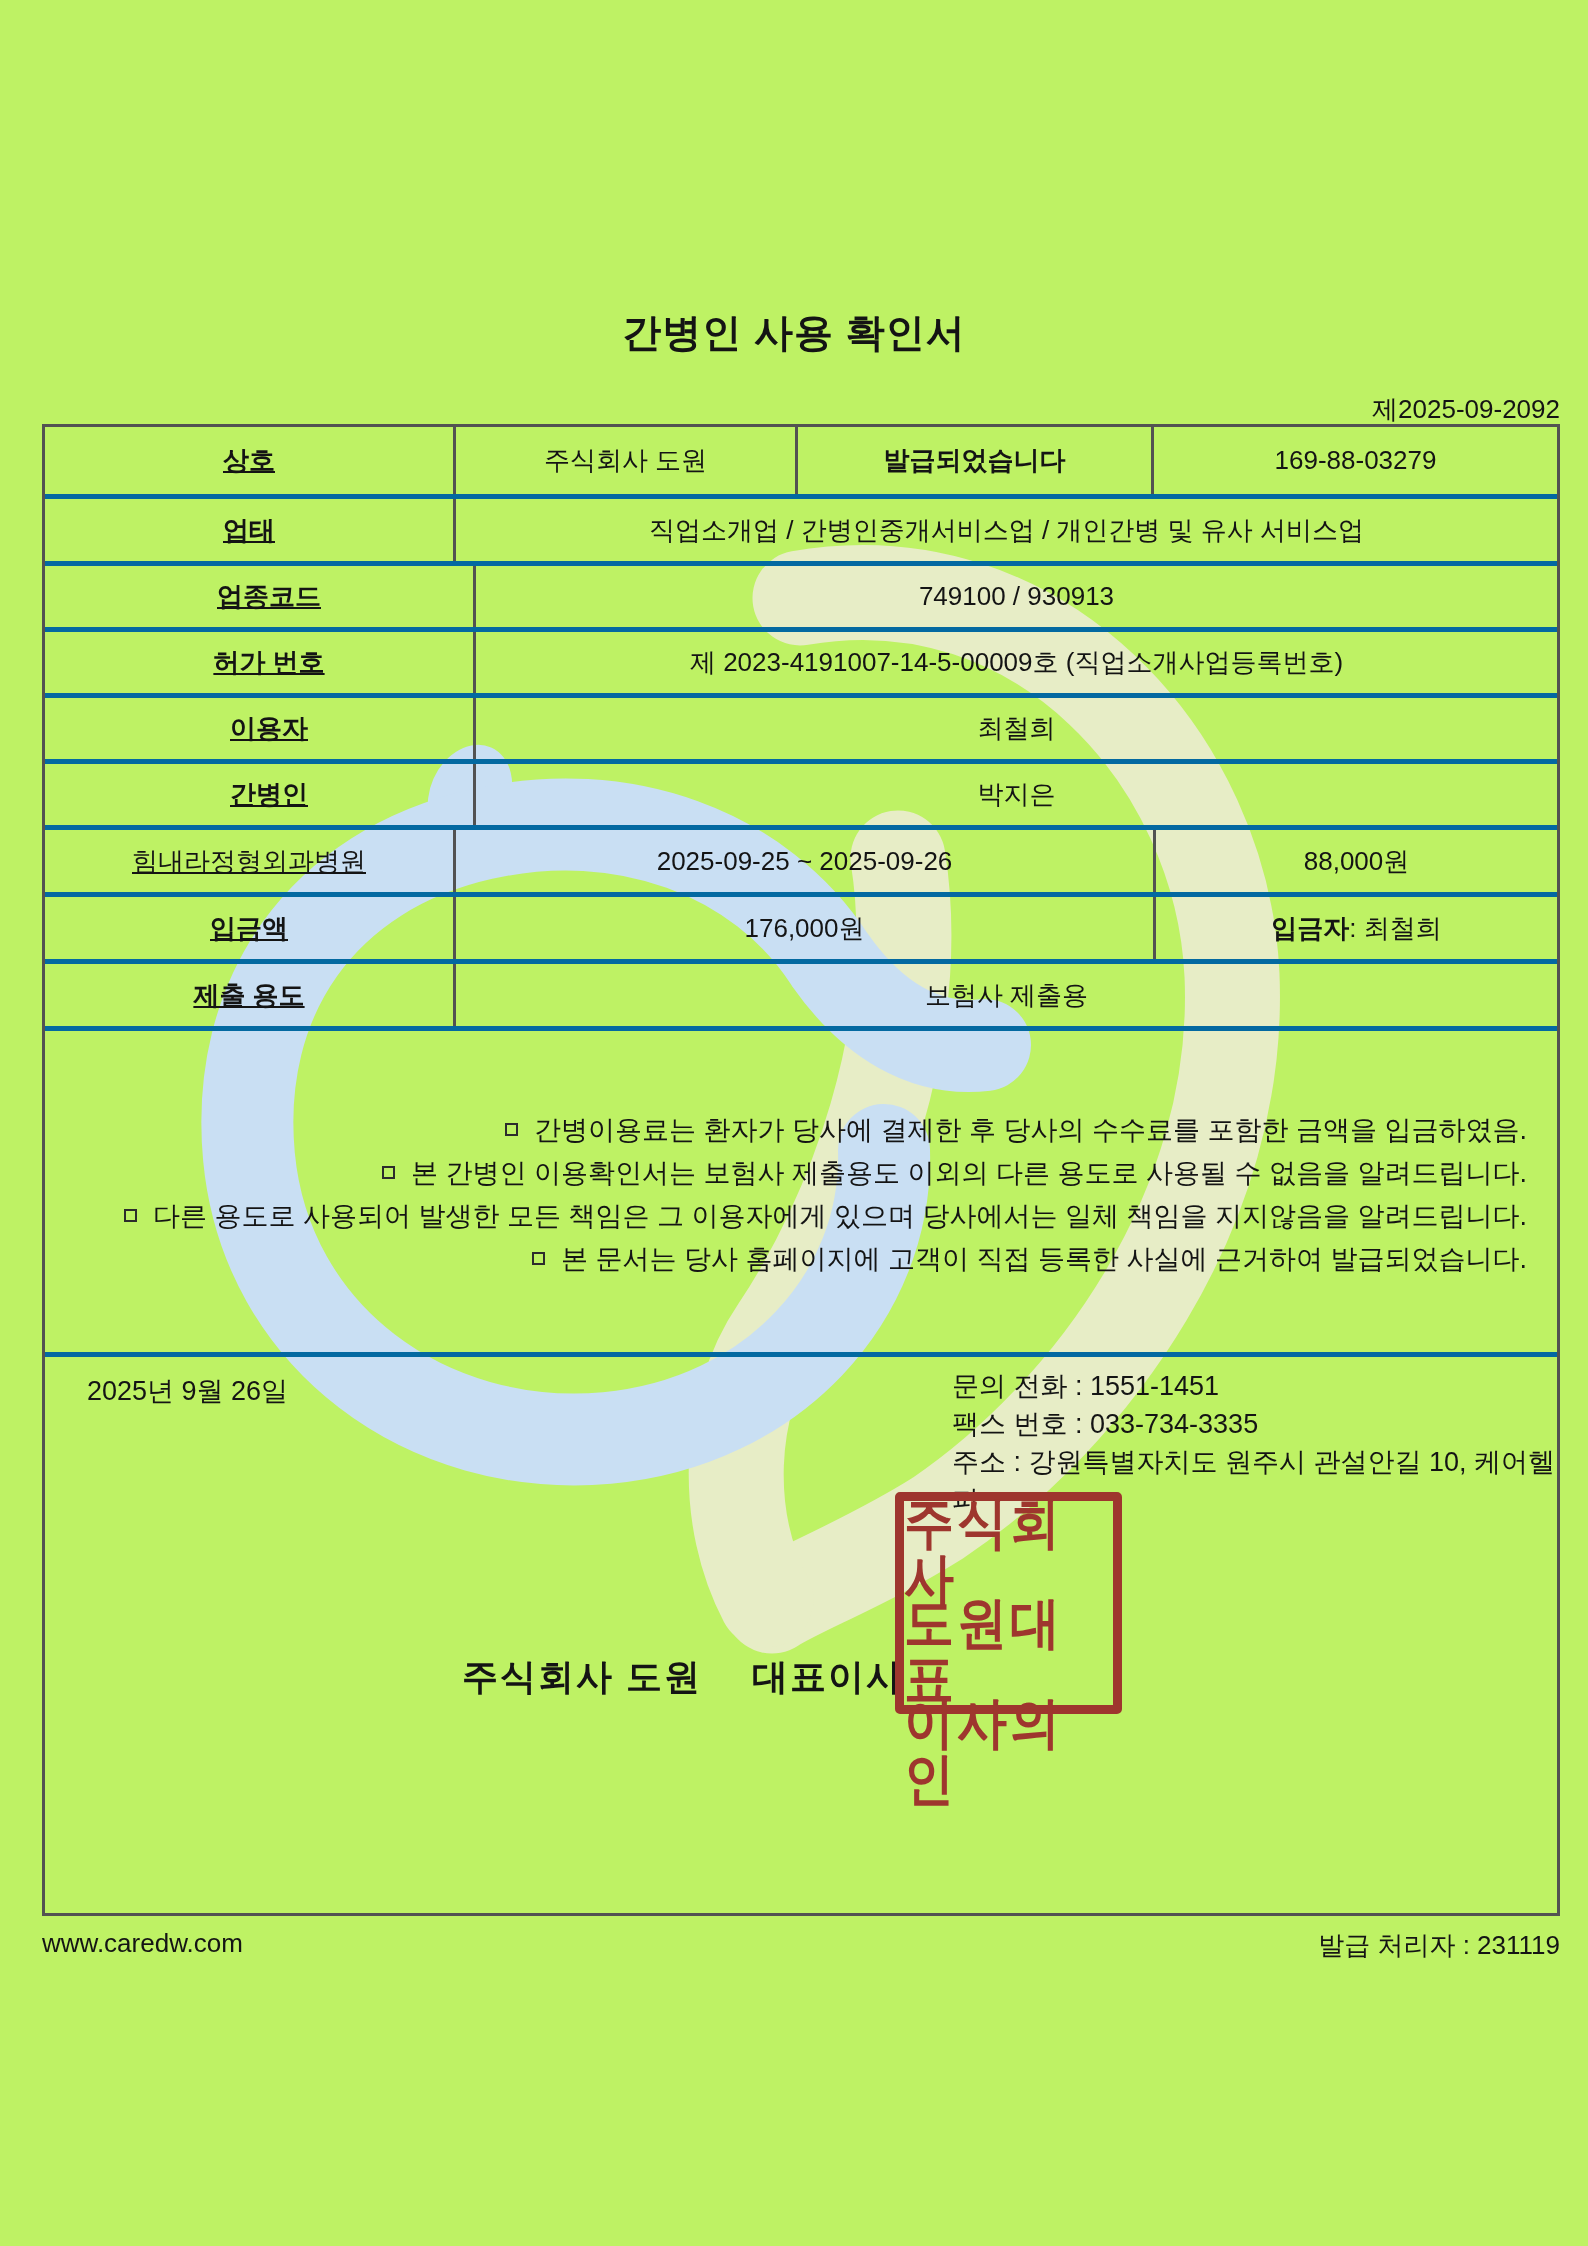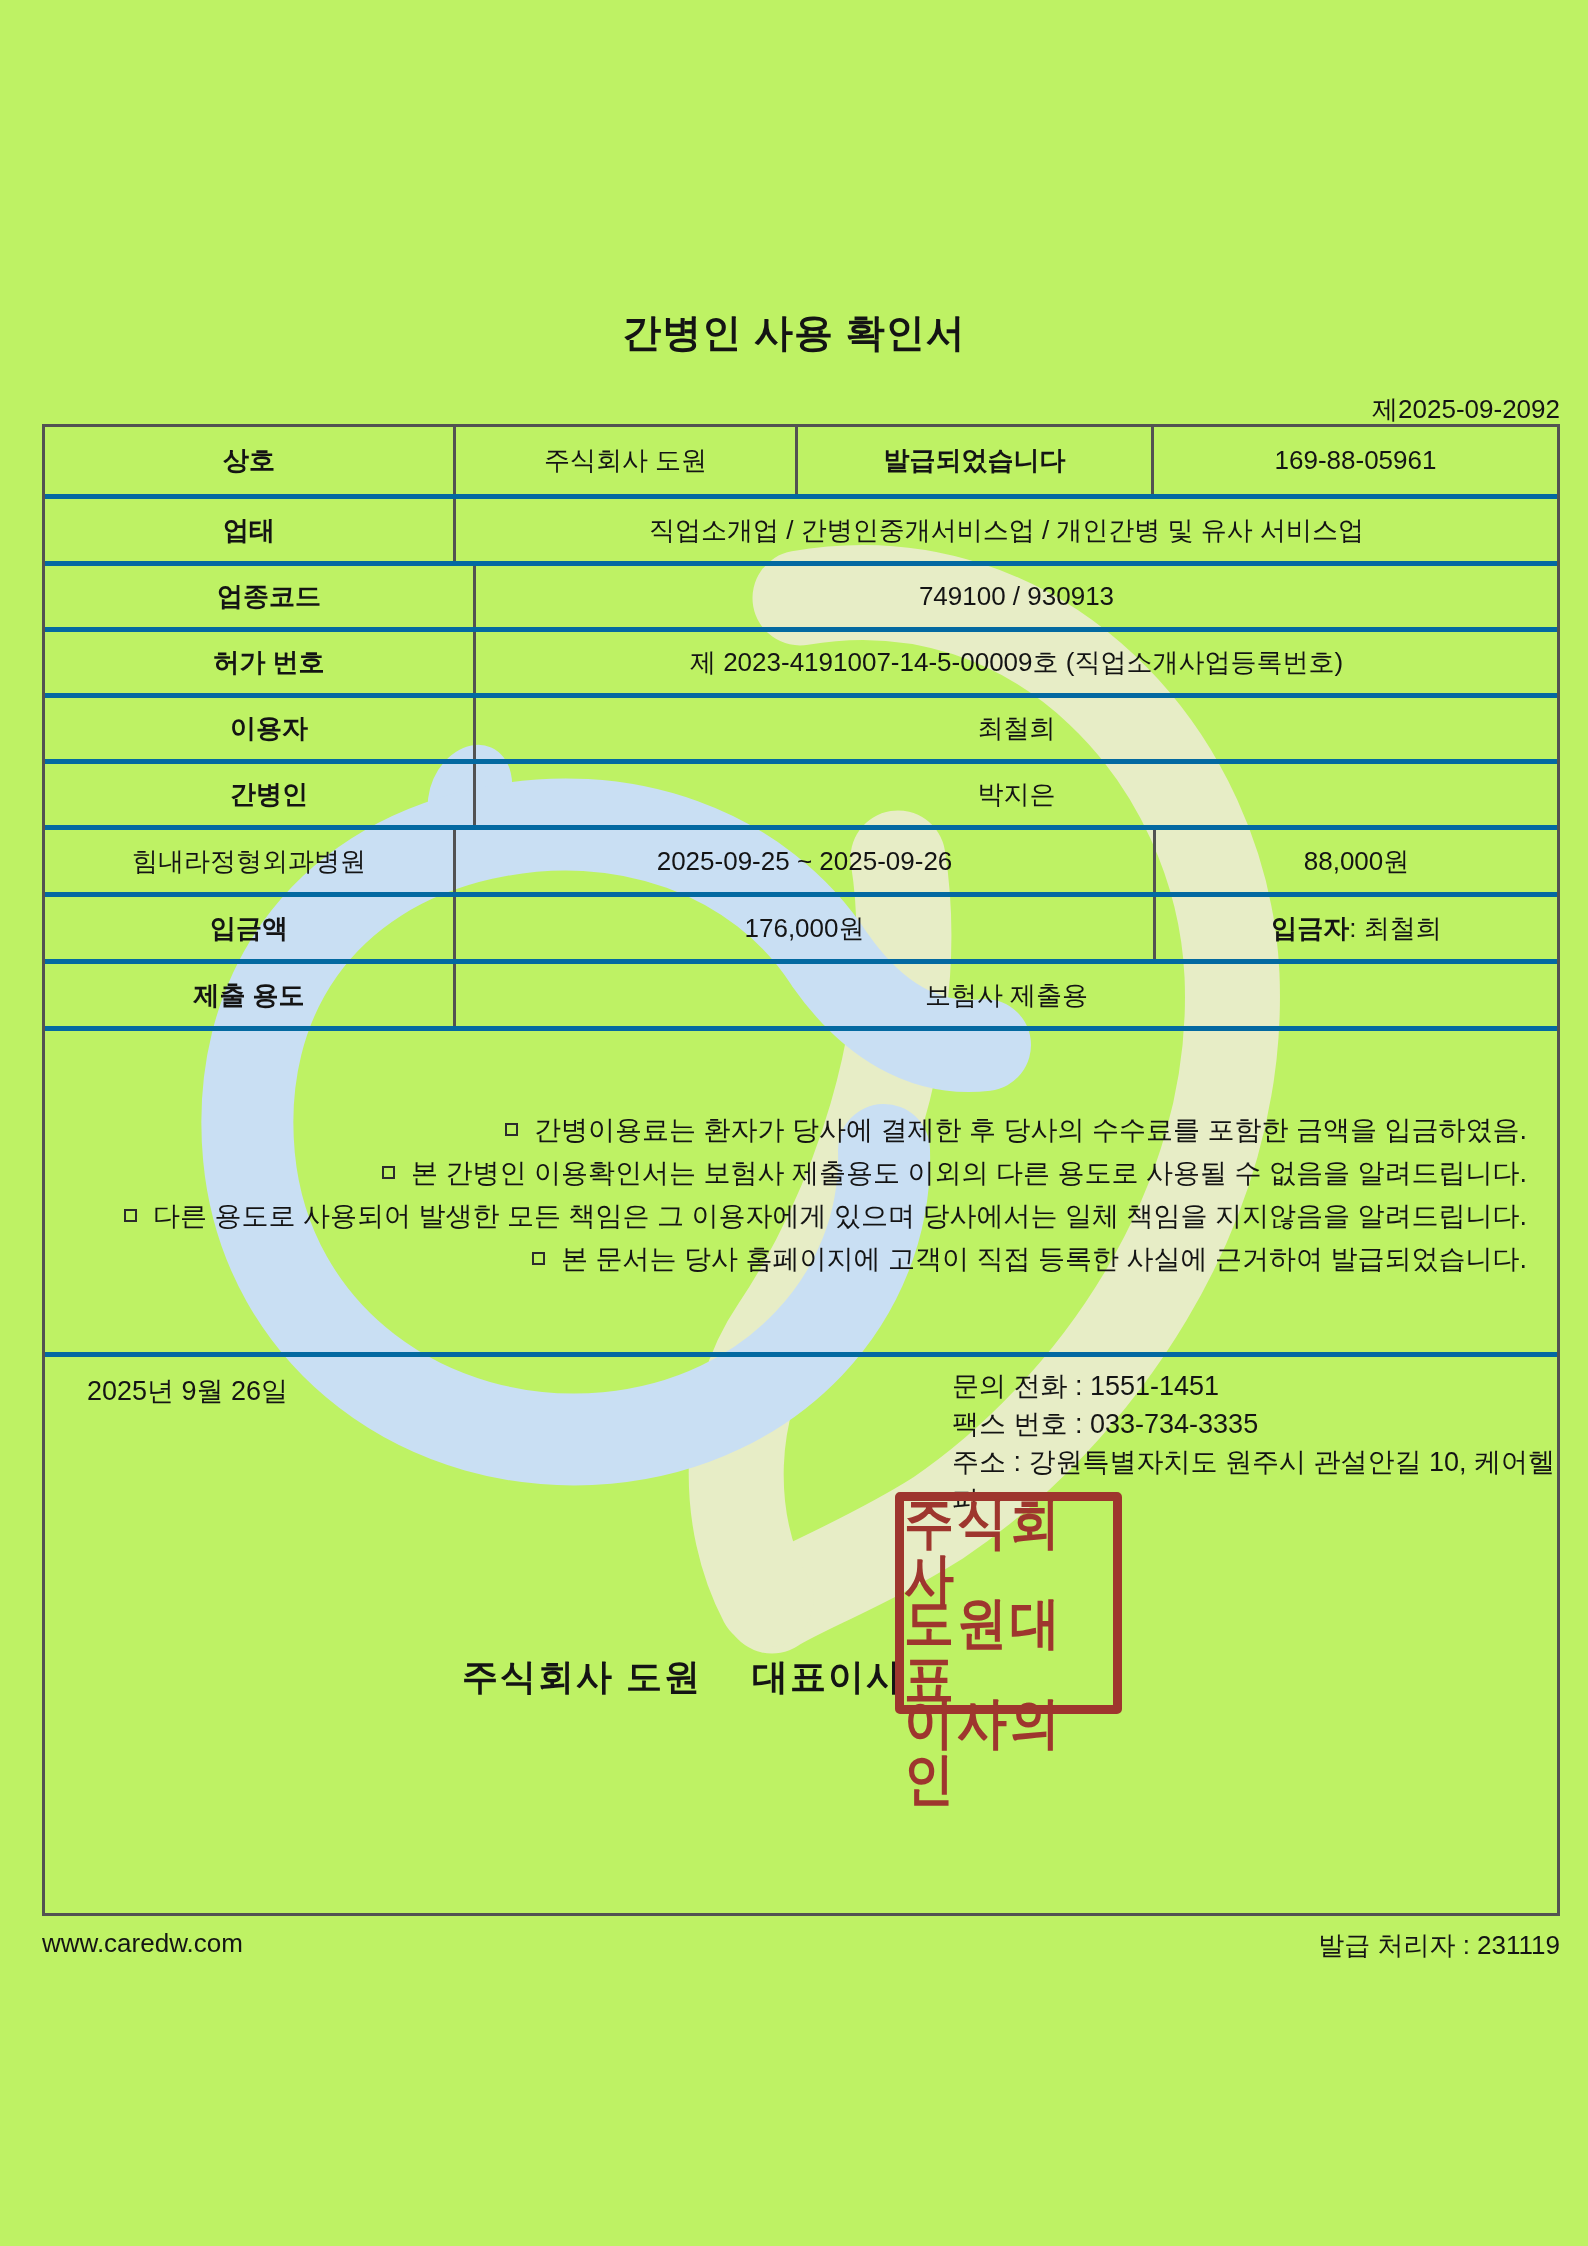--- a/index.html
+++ b/index.html
@@ -22,21 +22,21 @@
     border:3px solid #525252;box-sizing:border-box;display:flex;flex-direction:column;
   }
   .row{display:flex;flex:0 0 auto;box-sizing:border-box;}
   .row + .row{border-top:5px solid #0369a1;}
   .cell{
     box-sizing:border-box;display:flex;align-items:center;justify-content:center;
     font-size:26px;text-align:center;min-width:0;
   }
   .cell + .cell{border-left:3px solid #525252;}
   .lbl{font-weight:700;}
-  .c1{flex:0 0 408px;}
+  .c1{flex:0 0 408px;text-decoration:underline;}
   .c2{flex:0 0 342px;}
   .c3{flex:0 0 356px;}
   .c4{flex:1 1 auto;}
   .c2m{flex:0 0 700px;}
   .c3m{flex:1 1 auto;}
   .grow{flex:1 1 auto;}
   .h67{height:67px;}
   .h66{height:66px;padding-left:20px;}
   .section-row{height:95px;}
   .section-title{width:100%;display:flex;align-items:center;justify-content:center;
@@ -88,21 +88,21 @@
 
     <div class="title">간병인 사용 확인서</div>
     <div class="doc-no">제2025-09-2092</div>
 
     <div class="tbl">
 
       <div class="row h67">
         <div class="cell lbl c1">상호</div>
         <div class="cell c2">주식회사 도원</div>
         <div class="cell lbl c3">발급되었습니다</div>
-        <div class="cell c4">169-88-05961</div>
+        <div class="cell c4">169-88-03279</div>
       </div>
 
       <div class="row h67">
         <div class="cell lbl c1">업태</div>
         <div class="cell grow">직업소개업 / 간병인중개서비스업 / 개인간병 및 유사 서비스업</div>
       </div>
 
       <div class="row h66">
         <div class="cell lbl c1">업종코드</div>
         <div class="cell grow">749100 / 930913</div>

